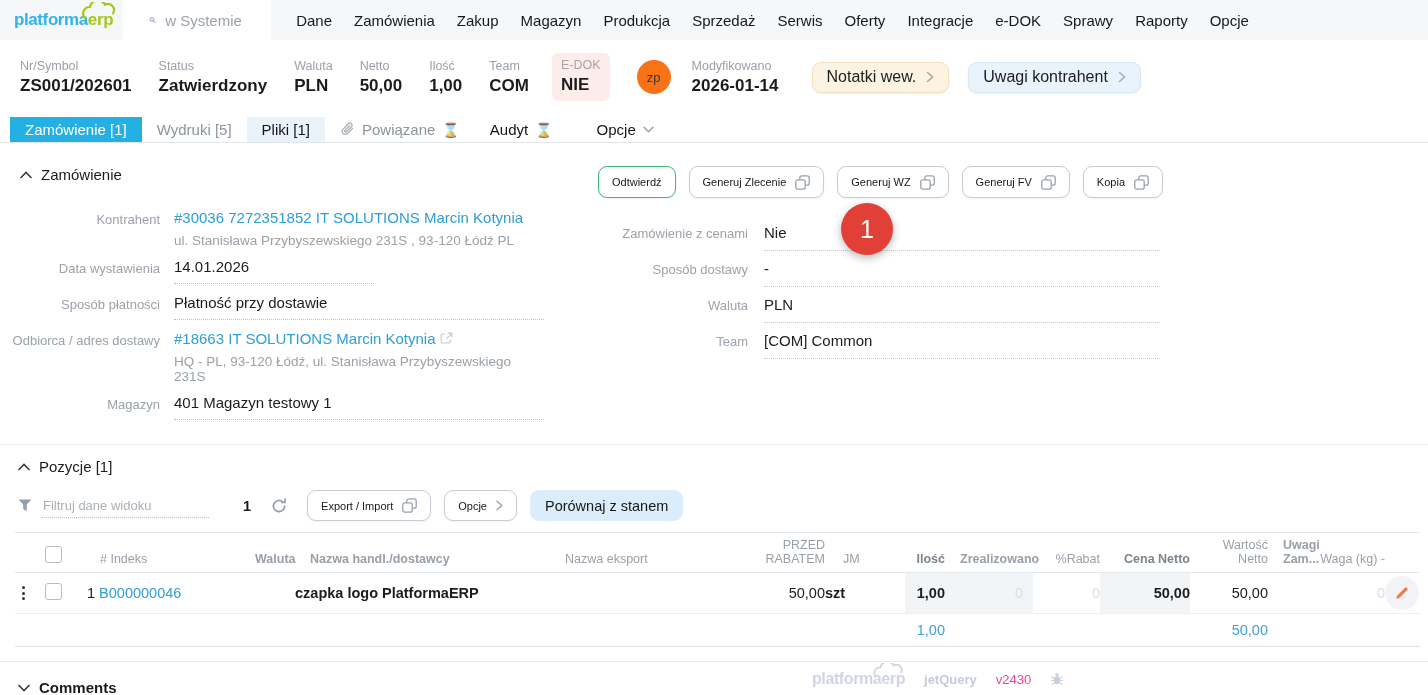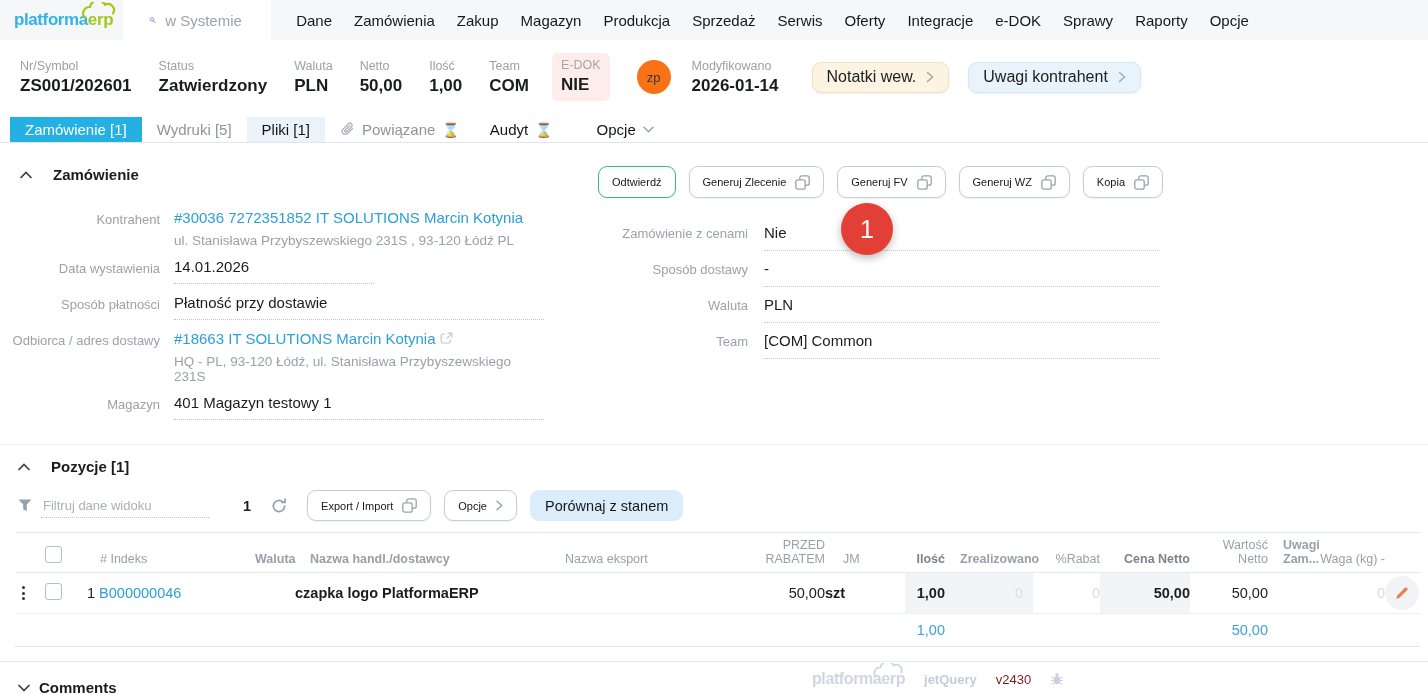--- a/index.html
+++ b/index.html
@@ -33,21 +33,21 @@
   
   .tabs { display:flex; align-items:stretch; margin-top:5px; border-bottom:1px solid #e2e5e9; padding-left:10px; }
   .tab { height:25px; display:flex; align-items:center; gap:7px; padding:0 15px; font-size:15px; color:#141518; cursor:pointer; white-space:nowrap; }
   .tab.active { background:#24b0e2; color:#fff; }
   .tab.files { background:#eaf3fa; }
   .tab.muted { color:#8d949c; }
   .hourglass { color:#d9a43a; font-size:14px; font-family:"DejaVu Sans", sans-serif; }
 
   
   .main { display:grid; grid-template-columns:575px 1fr; padding-top:23px; }
-  .sec-title { display:flex; align-items:center; gap:21px; font-size:15px; font-weight:bold; color:#1b1c1e; padding-left:20px; }
+  .sec-title { display:flex; align-items:center; gap:9px; font-size:15px; font-weight:normal; color:#1b1c1e; padding-left:20px; }
   .lfields { margin-top:21px; }
   .frow { display:flex; align-items:flex-start; padding:5px 0; }
   .flabel { width:160px; text-align:right; color:#9ba2aa; font-size:13px; flex-shrink:0; padding-top:3px; }
   .fval { margin-left:14px; font-size:15px; color:#1b1c1e; flex:1; max-width:370px; }
   .fval.editable { border-bottom:1px dotted #b9c1c8; padding-bottom:8px; cursor:text; }
   .fval.short { max-width:200px; }
   a.link { color:#2d9fd6; text-decoration:none; font-size:15px; cursor:pointer; }
   .sub { color:#9aa1a8; font-size:13.5px; margin-top:7px; }
 
   .rcol { position:relative; padding-left:23px; }
@@ -94,21 +94,21 @@
   .pad-l2 { padding-left:15px;font-weight:bold; }
   .pad-l3 { padding-left:25px; }
   .pad-l4 { padding-left:18px; }
 
   
   .comments { margin:14px 0 0; border-top:1px solid #e8ebee; padding:17px 0 0 18px; display:flex; gap:9px; align-items:center; font-size:15px; font-weight:bold; color:#1b1c1e; }
   .footer { position:absolute; left:812px; bottom:7px; display:flex; align-items:center; gap:19px; }
   .flogo { font-weight:bold; font-size:16px; color:#d0d5e1; letter-spacing:-0.4px; position:relative; }
   .flogo svg.cloud { position:absolute; right:-7px; top:-7px; }
   .fmeta { font-size:13px; font-weight:bold; color:#c5ccd8; }
-  .fver { font-size:13px; color:#7f1d1d; }
+  .fver { font-size:13px; color:#ec4899; }
 </style>
 </head>
 <body>
 
 <div class="topnav">
   <div class="logo"><span class="p1">platforma</span><span class="p2"><svg class="cloud" width="42" height="18" viewBox="0 0 42 18">
           <path d="M3 16 a6.5 6.5 0 0 1 5-11 a8 8 0 0 1 15-2.2 a6 6 0 0 1 8 8.5" fill="none" stroke="#a5c61f" stroke-width="2.2" stroke-linecap="round"></path>
         </svg><span>erp</span></span></div>
   <div class="searchbox">
     <svg width="16" height="16" viewBox="0 0 16 16">
@@ -258,28 +258,28 @@
           <span>Odtwierdź</span>
         </div>
       <div class="btn">
         <span>Generuj Zlecenie</span>
         <svg width="15" height="15" viewBox="0 0 15 15">
             <rect x="4.8" y="0.8" width="9.4" height="9.4" rx="2" fill="none" stroke="#9aa3ab" stroke-width="1.3"></rect>
             <rect x="0.8" y="4.8" width="9.4" height="9.4" rx="2" fill="#fff" stroke="#9aa3ab" stroke-width="1.3"></rect>
           </svg>
       </div>
       <div class="btn">
-        <span>Generuj FV</span>
+        <span>Generuj WZ</span>
         <svg width="15" height="15" viewBox="0 0 15 15">
             <rect x="4.8" y="0.8" width="9.4" height="9.4" rx="2" fill="none" stroke="#9aa3ab" stroke-width="1.3"></rect>
             <rect x="0.8" y="4.8" width="9.4" height="9.4" rx="2" fill="#fff" stroke="#9aa3ab" stroke-width="1.3"></rect>
           </svg>
       </div>
       <div class="btn">
-        <span>Generuj WZ</span>
+        <span>Generuj FV</span>
         <svg width="15" height="15" viewBox="0 0 15 15">
             <rect x="4.8" y="0.8" width="9.4" height="9.4" rx="2" fill="none" stroke="#9aa3ab" stroke-width="1.3"></rect>
             <rect x="0.8" y="4.8" width="9.4" height="9.4" rx="2" fill="#fff" stroke="#9aa3ab" stroke-width="1.3"></rect>
           </svg>
       </div>
       <div class="btn">
         <span>Kopia</span>
         <svg width="15" height="15" viewBox="0 0 15 15">
             <rect x="4.8" y="0.8" width="9.4" height="9.4" rx="2" fill="none" stroke="#9aa3ab" stroke-width="1.3"></rect>
             <rect x="0.8" y="4.8" width="9.4" height="9.4" rx="2" fill="#fff" stroke="#9aa3ab" stroke-width="1.3"></rect>

